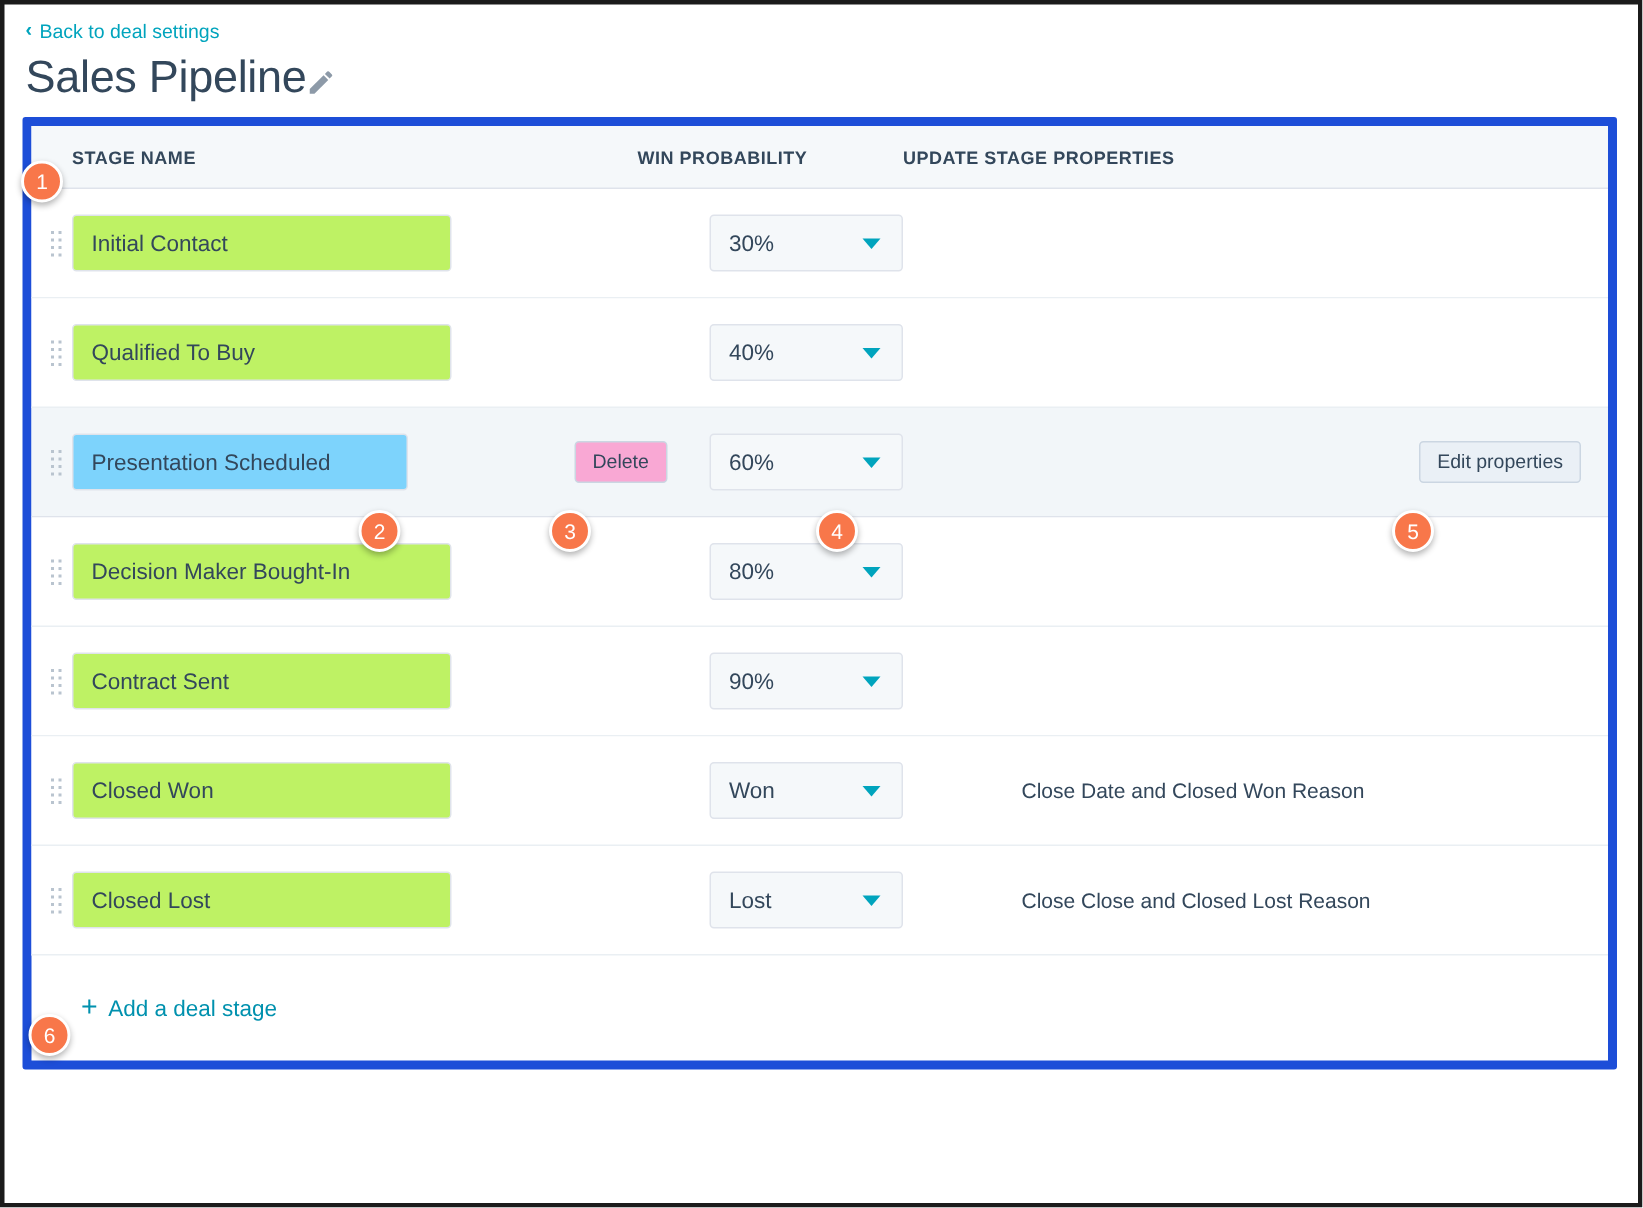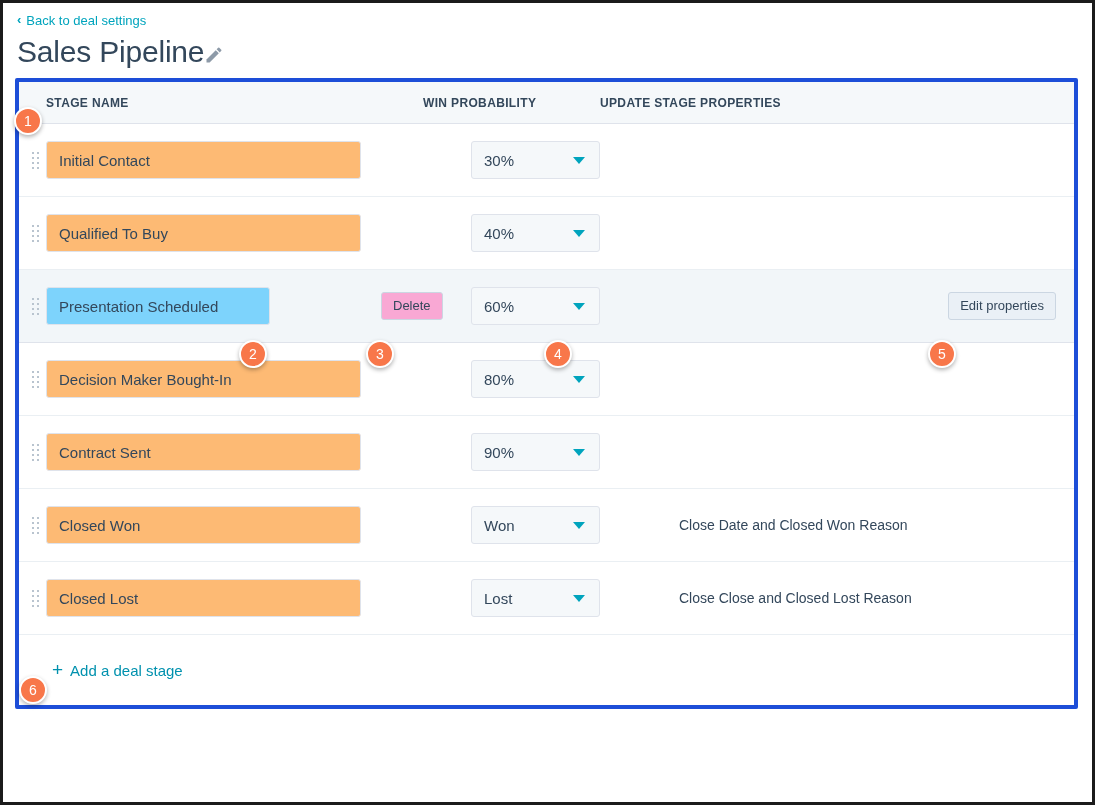--- a/index.html
+++ b/index.html
@@ -66,21 +66,21 @@
     display: block;
     transform: translateY(3px);
   }
 
   
   .table {
     position: absolute;
     left: 12px;
     top: 75px;
     width: 1063px;
-    border: 4px solid #1d4ed8;
+    border: 6px solid #1d4ed8;
     border-radius: 2px;
     box-sizing: border-box;
     background: #ffffff;
   }
   .thead {
     display: flex;
     align-items: center;
     height: 42px;
     background: #f5f8fa;
     border-bottom: 1px solid #dfe3eb;
@@ -135,26 +135,26 @@
     height: 2px;
     background: #b9c4cf;
   }
 
   
   .stage-cell {
     width: 335px;
     flex: 0 0 335px;
   }
   .stage-input {
-    width: 315px;
+    width: 253px;
     height: 38px;
     box-sizing: border-box;
     border: 1px solid #dfe3eb;
     border-radius: 3px;
-    background: #fdba74;
+    background: #bef264;
     color: #33475b;
     font-size: 15px;
     font-family: "Liberation Sans", sans-serif;
     padding: 0 12px;
     outline: none;
   }
   .row.highlight .stage-input {
     background: #7dd3fc;
     width: 224px;
   }

